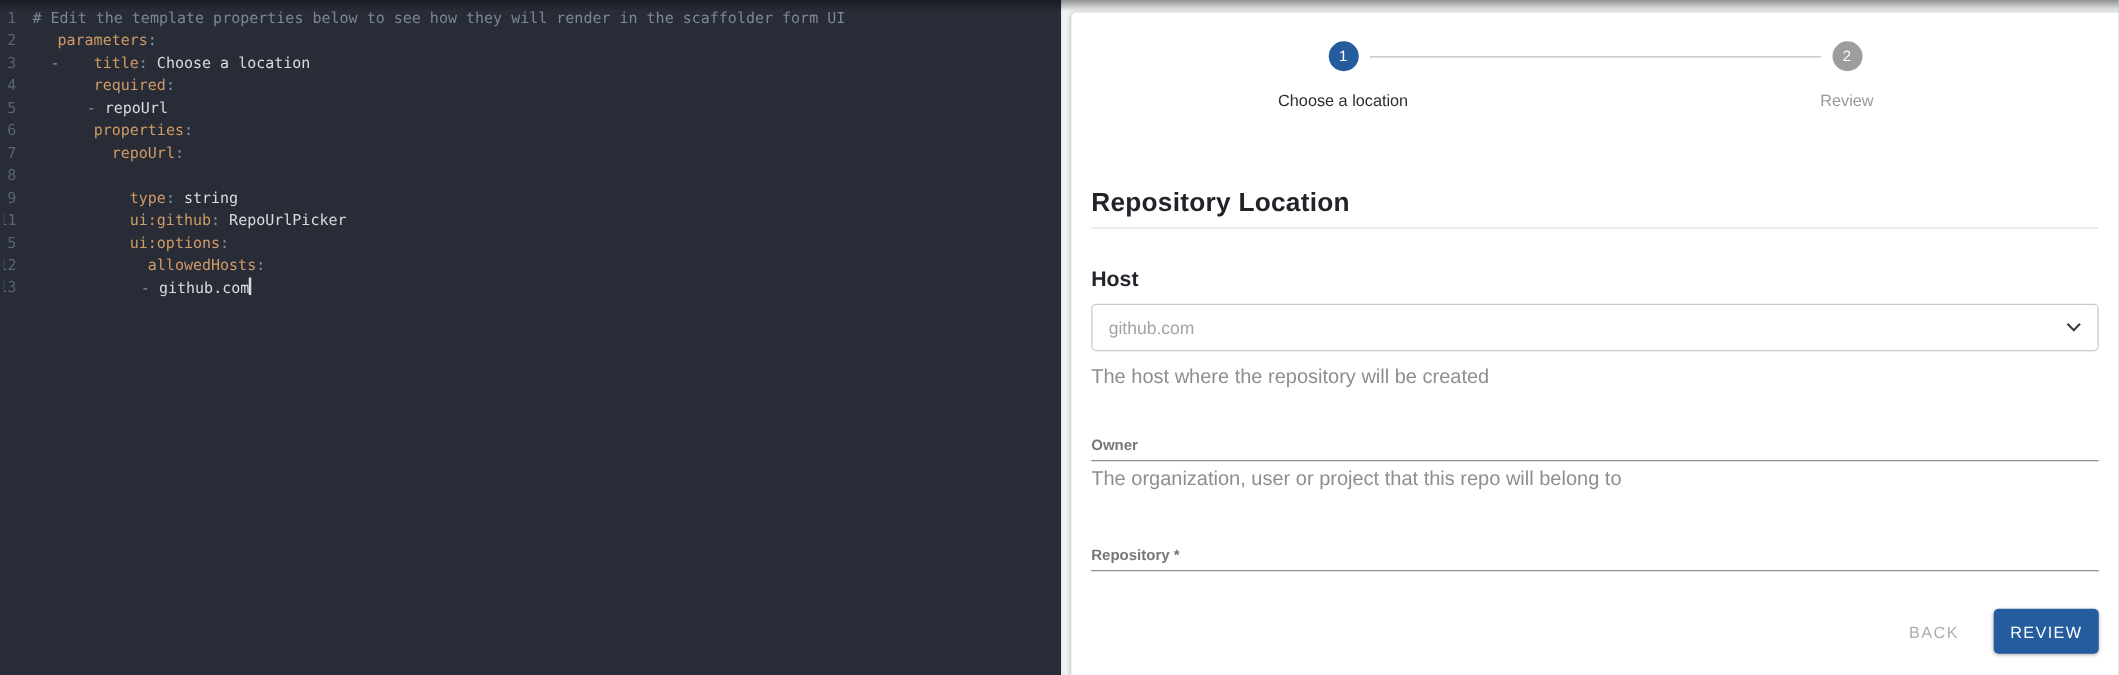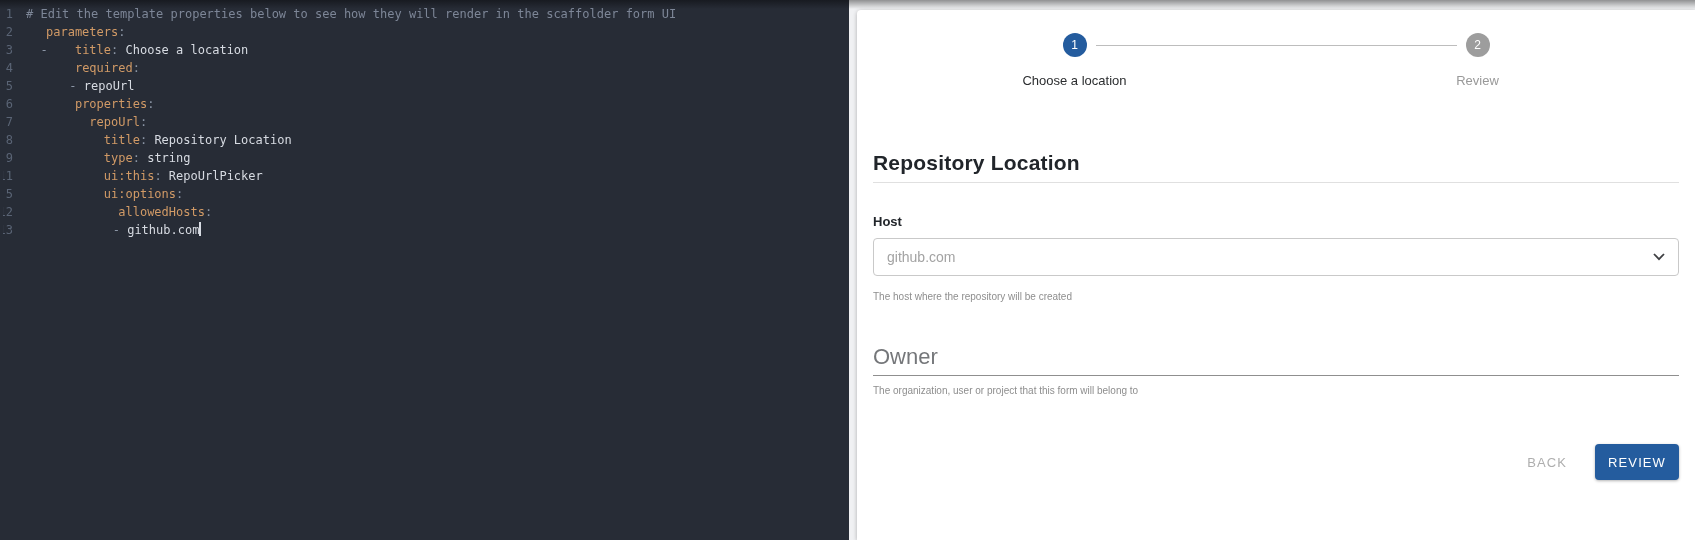--- a/index.html
+++ b/index.html
@@ -70,39 +70,40 @@
     border-top: 1px solid #bdbdbd;
   }
 
   
   .form-title {
     margin: 63px 0 0; font-size: 21px; line-height: 24px;
     font-weight: 700; color: #21252a; letter-spacing: 0.2px;
   }
   .title-divider { margin: 7px 0 0; border: 0; border-top: 1px solid #e0e0e0; }
 
-  .host-label { margin-top: 31px; font-size: 13px; font-weight: 700; color: #21252a; }
+  .host-label { margin-top: 31px; font-size: 17px; font-weight: 700; color: #21252a; }
   .select {
     margin-top: 9px; height: 38px; width: 100%;
     border: 1px solid #c9c9c9; border-radius: 4px;
     display: flex; align-items: center; justify-content: space-between;
     padding: 0 13px; background: #fff; cursor: pointer;
   }
   .select-value { font-size: 14px; color: #a3a3a3; }
-  .helper { font-size: 10px; color: #8e8e8e; line-height: 14px; }
+  .helper { font-size: 16px; color: #8e8e8e; line-height: 14px; }
   .host-helper { margin-top: 14px; }
 
   .tf { margin-top: 40px; }
   .tf input {
     display: block; width: 100%;
     border: none; border-bottom: 1px solid #8f8f8f; border-radius: 0;
     background: transparent; outline: none;
     font-family: "Liberation Sans", sans-serif;
-    font-size: 22px; color: #2b2d2f;
+    font-size: 12px; color: #2b2d2f;
     padding: 0 0 5px 0;
+    font-weight: bold;
   }
   .tf input::placeholder { color: #75777a; opacity: 1; }
   .tf .helper { margin-top: 8px; }
   .tf-repo { margin-top: 46px; }
 
   
   .actions {
     margin-top: 30px; display: flex; justify-content: flex-end;
     align-items: center; gap: 20px;
   }
@@ -148,29 +149,28 @@
         <div class="ed-line">
           <span class="gutter">6</span>
           <span class="code"><span class="tok-pn">    </span><span class="tok-key">properties</span><span class="tok-pn">:</span></span>
         </div>
         <div class="ed-line">
           <span class="gutter">7</span>
           <span class="code"><span class="tok-pn">      </span><span class="tok-key">repoUrl</span><span class="tok-pn">:</span></span>
         </div>
         <div class="ed-line">
           <span class="gutter">8</span>
-          <span class="code"><span class="tok-pn">        </span><span class="tok-key">title</span><span class="tok-pn">:</span><span class="tok-val"> Repository Location</span></span>
         </div>
         <div class="ed-line">
           <span class="gutter">9</span>
           <span class="code"><span class="tok-pn">        </span><span class="tok-key">type</span><span class="tok-pn">:</span><span class="tok-val"> string</span></span>
         </div>
         <div class="ed-line">
           <span class="gutter">11</span>
-          <span class="code"><span class="tok-pn">        </span><span class="tok-key">ui:this</span><span class="tok-pn">:</span><span class="tok-val"> RepoUrlPicker</span></span>
+          <span class="code"><span class="tok-pn">        </span><span class="tok-key">ui:github</span><span class="tok-pn">:</span><span class="tok-val"> RepoUrlPicker</span></span>
         </div>
         <div class="ed-line">
           <span class="gutter">5</span>
           <span class="code"><span class="tok-pn">        </span><span class="tok-key">ui:options</span><span class="tok-pn">:</span></span>
         </div>
         <div class="ed-line">
           <span class="gutter">12</span>
           <span class="code"><span class="tok-pn">          </span><span class="tok-key">allowedHosts</span><span class="tok-pn">:</span></span>
         </div>
         <div class="ed-line">
@@ -204,24 +204,25 @@
         <span class="chevron-down-icon">
           <svg width="12" height="8" viewBox="0 0 12 8">
               <path d="M1 1 L6 6.2 L11 1" stroke="#3f4043" stroke-width="1.8" fill="none"></path>
             </svg>
         </span>
       </div>
       <div class="helper host-helper">The host where the repository will be created</div>
 
       <div class="tf">
         <input type="text" value="" placeholder="Owner" style="">
-        <div class="helper">The organization, user or project that this form will belong to</div>
+        <div class="helper">The organization, user or project that this repo will belong to</div>
       </div>
 
       <div class="tf tf-repo">
+        <input type="text" value="" placeholder="Repository *" style="">
       </div>
 
       <div class="actions">
         <button class="btn btn-back">BACK</button>
         <button class="btn btn-review">REVIEW</button>
       </div>
 
     </div>
   </div>
 

